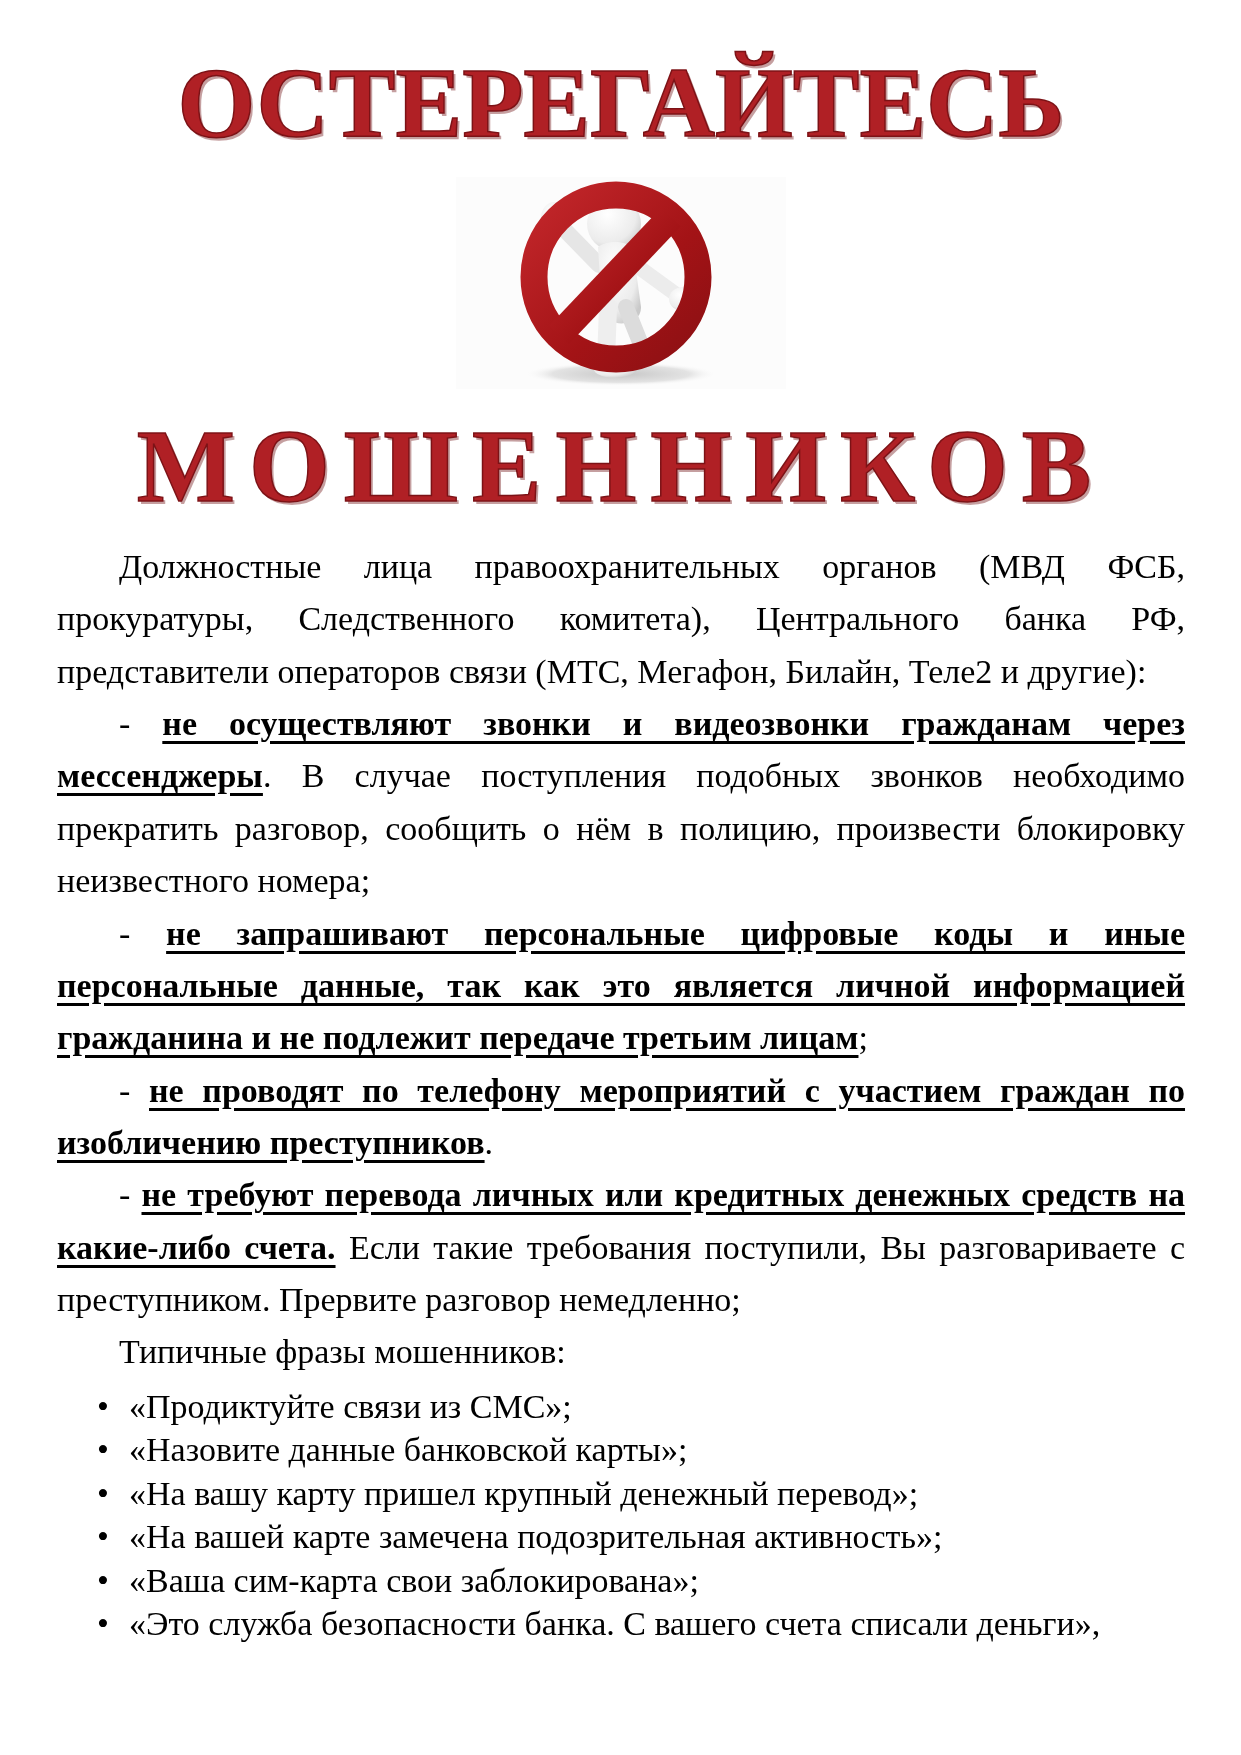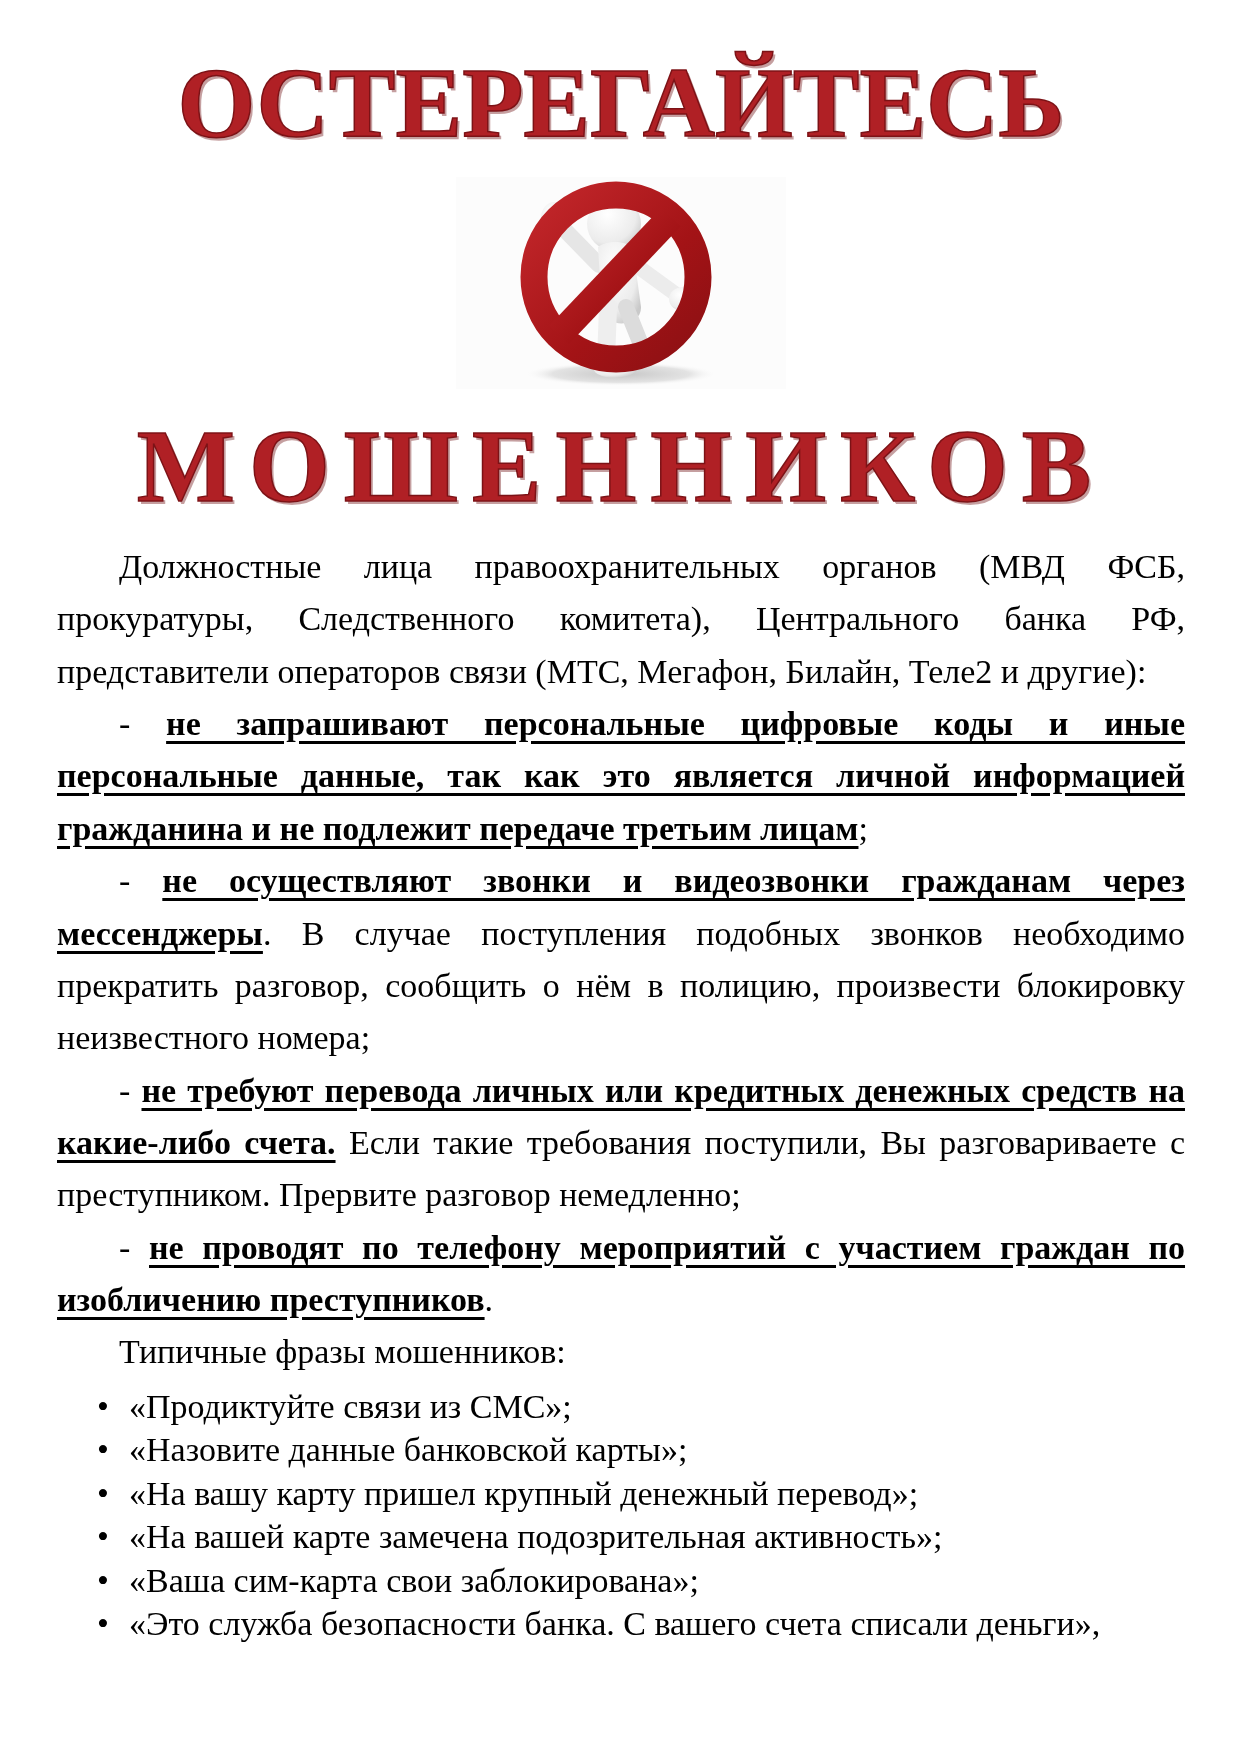--- a/index.html
+++ b/index.html
@@ -78,24 +78,24 @@
         <line x1="215" y1="40" x2="103" y2="158" stroke="url(#gRing)" stroke-width="27"></line>
       </g>
     </svg>
   </figure>
 
   <h1 class="title title-bottom">МОШЕННИКОВ</h1>
 
   <section class="body-text">
     <div>
         <p class="para para-plain"><span>Должностные лица правоохранительных органов (МВД ФСБ, прокуратуры, Следственного комитета), Центрального банка РФ, представители операторов связи (МТС, Мегафон, Билайн, Теле2 и другие):</span></p>
+        <p class="para para-dash"><span>- </span><span class="seg-bu">не осуществляют звонки и видеозвонки гражданам через мессенджеры</span><span>. В случае поступления подобных звонков необходимо прекратить разговор, сообщить о нём в полицию, произвести блокировку неизвестного номера;</span></p>
         <p class="para para-dash"><span>- </span><span class="seg-bu">не запрашивают персональные цифровые коды и иные персональные данные, так как это является личной информацией гражданина и не подлежит передаче третьим лицам</span><span>;</span></p>
-        <p class="para para-dash"><span>- </span><span class="seg-bu">не осуществляют звонки и видеозвонки гражданам через мессенджеры</span><span>. В случае поступления подобных звонков необходимо прекратить разговор, сообщить о нём в полицию, произвести блокировку неизвестного номера;</span></p>
+        <p class="para para-dash"><span>- </span><span class="seg-bu">не проводят по телефону мероприятий с участием граждан по изобличению преступников</span><span>.</span></p>
         <p class="para para-dash"><span>- </span><span class="seg-bu">не требуют перевода личных или кредитных денежных средств на какие-либо счета.</span><span> Если такие требования поступили, Вы разговариваете с преступником. Прервите разговор немедленно;</span></p>
-        <p class="para para-dash"><span>- </span><span class="seg-bu">не проводят по телефону мероприятий с участием граждан по изобличению преступников</span><span>.</span></p>
         <p class="para para-heading"><span>Типичные фразы мошенников:</span></p>
       </div>
     <ul class="phrases">
         <li>«Продиктуйте связи из СМС»;</li>
         <li>«Назовите данные банковской карты»;</li>
         <li>«На вашу карту пришел крупный денежный перевод»;</li>
         <li>«На вашей карте замечена подозрительная активность»;</li>
         <li>«Ваша сим-карта свои заблокирована»;</li>
         <li>«Это служба безопасности банка. С вашего счета списали деньги»,</li>
       </ul>

